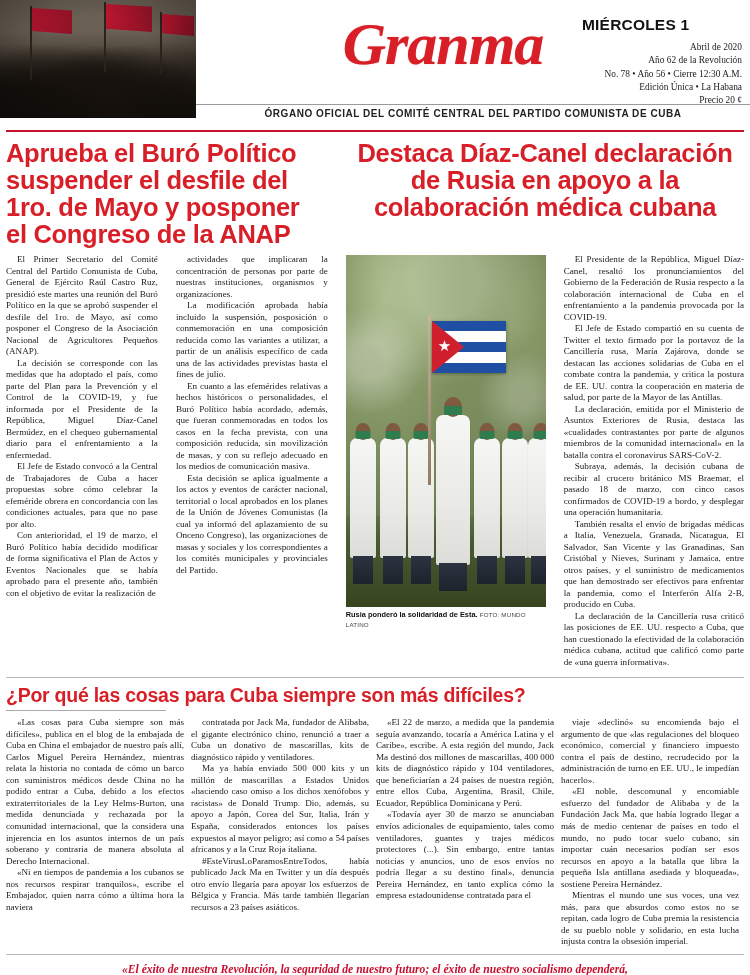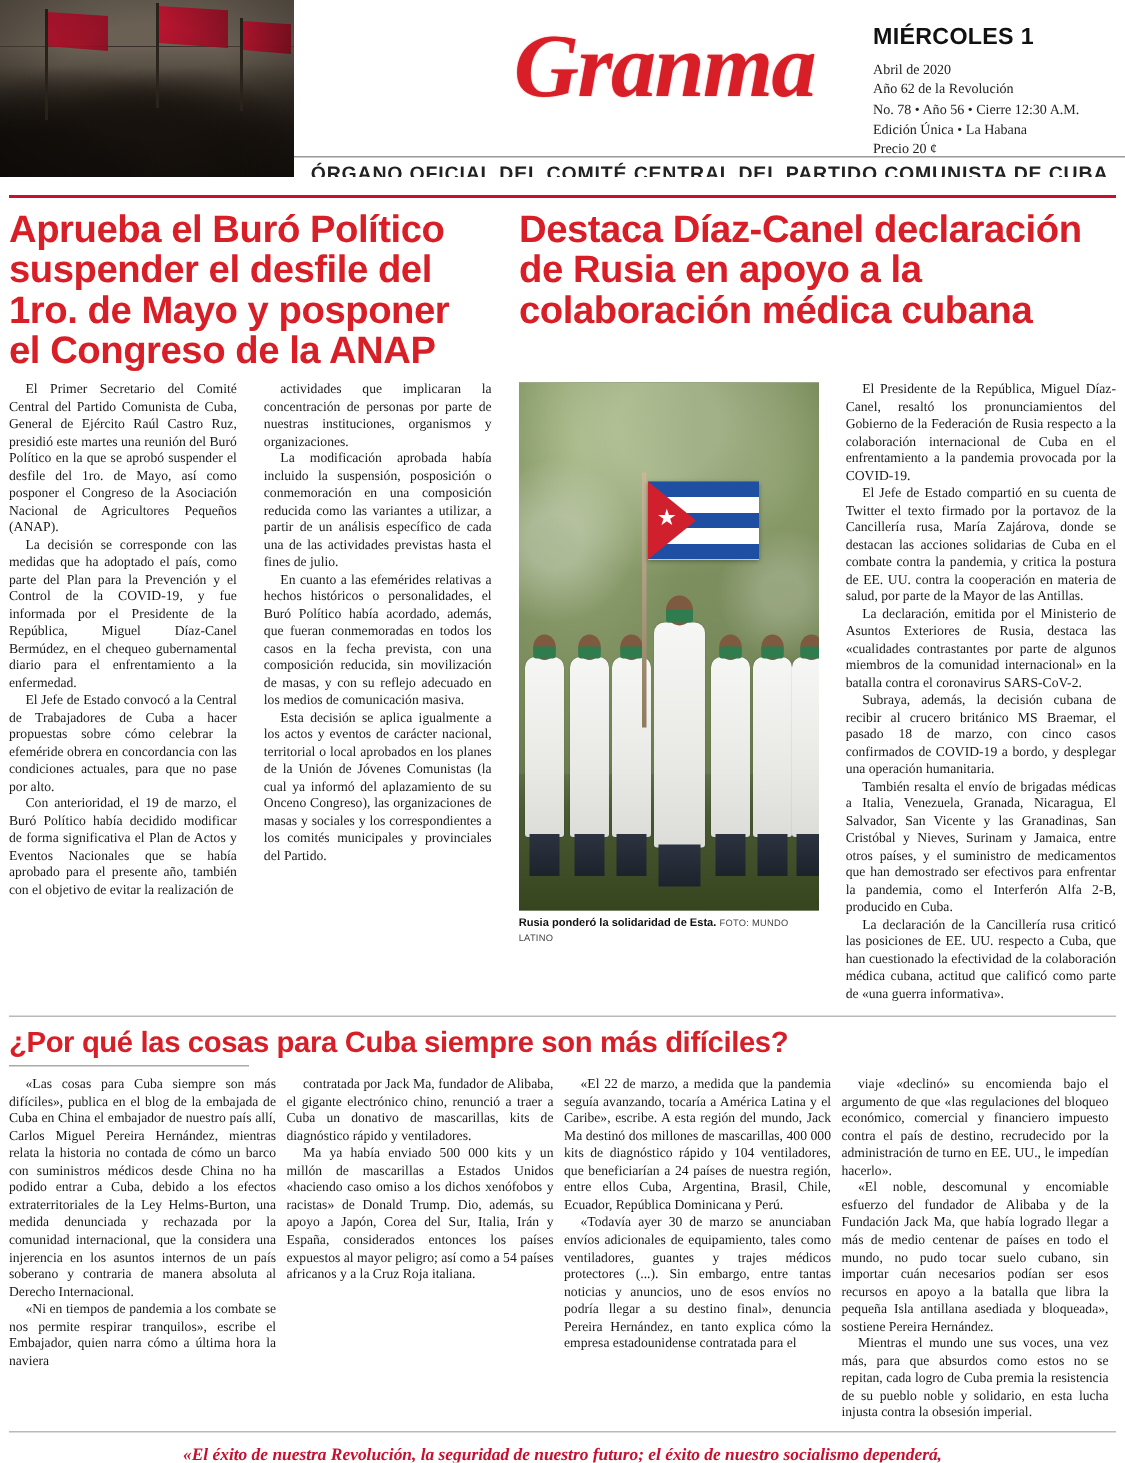--- a/index.html
+++ b/index.html
@@ -93,54 +93,55 @@
     font-size: 15.5px;
     letter-spacing: .2px;
     color: #111;
     margin-bottom: 7px;
   }
   .mast-meta {
     font-family: "Liberation Serif", serif;
     font-size: 9.4px;
     line-height: 1.42;
     color: #222;
+    text-align: right;
   }
   .mast-meta div { white-space: nowrap; }
 
   .mast-rule {
     position: absolute;
     left: 196px; right: 0; top: 104px;
     height: 0;
     border-top: 1px solid #9a9a9a;
   }
   .mast-sub {
     position: absolute;
     left: 196px; right: 0; top: 108px;
     text-align: center;
     font-family: "Liberation Sans", sans-serif;
     font-weight: bold;
-    font-size: 13px;
+    font-size: 10px;
     letter-spacing: .55px;
     color: #222;
   }
 
   
   .rule-thick {
     border-top: 2.5px solid #c8102e;
     margin: 0 6px;
   }
 
   
   .heads {
     display: flex;
     padding: 8px 6px 0 6px;
     gap: 14px;
   }
   .head-left { width: 326px; }
-  .head-right { flex: 1; }
+  .head-right { flex: 1; text-align: center; }
   .headline {
     font-family: "Liberation Sans", sans-serif;
     font-weight: bold;
     color: #d81e27;
     line-height: 1.06;
     letter-spacing: -0.3px;
   }
   .head-left .headline { font-size: 25.5px; }
   .head-right .headline { font-size: 25.5px; }
 
@@ -441,25 +442,26 @@
   </div>
 
   <div class="lower-rule"></div>
 
   <div class="lower-head">¿Por qué las cosas para Cuba siempre son más difíciles?</div>
   <div class="byline-rule"></div>
 
   <div class="lower-main">
     <div class="col">
       <p class="first">«Las cosas para Cuba siempre son más difíciles», publica en el blog de la embajada de Cuba en China el embajador de nuestro país allí, Carlos Miguel Pereira Hernández, mientras relata la historia no contada de cómo un barco con suministros médicos desde China no ha podido entrar a Cuba, debido a los efectos extraterritoriales de la Ley Helms-Burton, una medida denunciada y rechazada por la comunidad internacional, que la considera una injerencia en los asuntos internos de un país soberano y contraria de manera absoluta al Derecho Internacional.</p>
-      <p>«Ni en tiempos de pandemia a los combate se nos permite respirar tranquilos», escribe el Embajador, quien narra cómo a última hora la naviera</p>
+      <p>«Ni en tiempos de pandemia a los cubanos se nos recursos respirar tranquilos», escribe el Embajador, quien narra cómo a última hora la naviera</p>
     </div>
     <div class="col">
       <p class="first">contratada por Jack Ma, fundador de Alibaba, el gigante electrónico chino, renunció a traer a Cuba un donativo de mascarillas, kits de diagnóstico rápido y ventiladores.</p>
       <p>Ma ya había enviado 500 000 kits y un millón de mascarillas a Estados Unidos «haciendo caso omiso a los dichos xenófobos y racistas» de Donald Trump. Dio, además, su apoyo a Japón, Corea del Sur, Italia, Irán y España, considerados entonces los países expuestos al mayor peligro; así como a 54 países africanos y a la Cruz Roja italiana.</p>
+      <p>#EsteVirusLoParamosEntreTodos, había publicado Jack Ma en Twitter y un día después otro envío llegaría para apoyar los esfuerzos de Bélgica y Francia. Más tarde también llegarían recursos a 23 países asiáticos.</p>
     </div>
     <div class="col">
       <p class="first">«El 22 de marzo, a medida que la pandemia seguía avanzando, tocaría a América Latina y el Caribe», escribe. A esta región del mundo, Jack Ma destinó dos millones de mascarillas, 400 000 kits de diagnóstico rápido y 104 ventiladores, que beneficiarían a 24 países de nuestra región, entre ellos Cuba, Argentina, Brasil, Chile, Ecuador, República Dominicana y Perú.</p>
       <p>«Todavía ayer 30 de marzo se anunciaban envíos adicionales de equipamiento, tales como ventiladores, guantes y trajes médicos protectores (...). Sin embargo, entre tantas noticias y anuncios, uno de esos envíos no podría llegar a su destino final», denuncia Pereira Hernández, en tanto explica cómo la empresa estadounidense contratada para el</p>
     </div>
     <div class="col">
       <p class="first">viaje «declinó» su encomienda bajo el argumento de que «las regulaciones del bloqueo económico, comercial y financiero impuesto contra el país de destino, recrudecido por la administración de turno en EE. UU., le impedían hacerlo».</p>
       <p>«El noble, descomunal y encomiable esfuerzo del fundador de Alibaba y de la Fundación Jack Ma, que había logrado llegar a más de medio centenar de países en todo el mundo, no pudo tocar suelo cubano, sin importar cuán necesarios podían ser esos recursos en apoyo a la batalla que libra la pequeña Isla antillana asediada y bloqueada», sostiene Pereira Hernández.</p>
       <p>Mientras el mundo une sus voces, una vez más, para que absurdos como estos no se repitan, cada logro de Cuba premia la resistencia de su pueblo noble y solidario, en esta lucha injusta contra la obsesión imperial.</p>
     </div>

